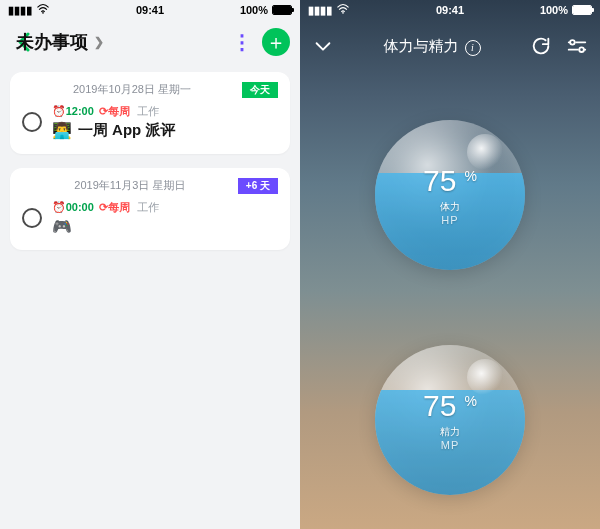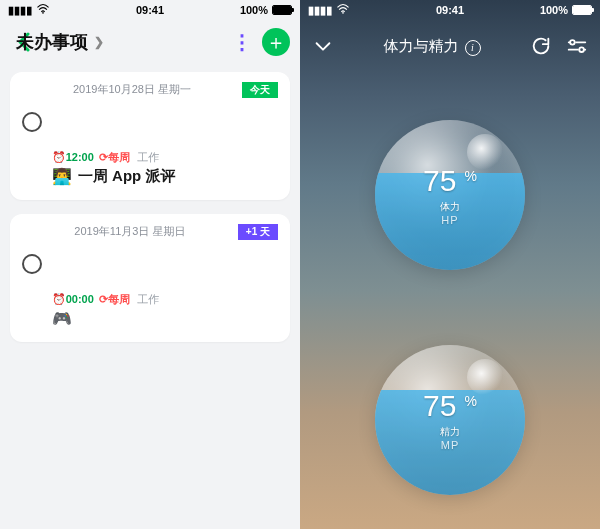--- a/index.html
+++ b/index.html
@@ -30,21 +30,21 @@
   .list { flex:1; padding:8px 10px; overflow:hidden; }
 
   .card { background:#fff; border-radius:12px; padding:10px 12px 14px 12px; margin-bottom:14px; box-shadow:0 1px 2px rgba(0,0,0,.04);}
   .card-head{ display:flex; font-size:11px; color:#8a8f98; }
   .card-head .date{ flex:1; text-align:center; }
   .badge{ border-radius:0; padding:1px 8px; font-size:10px; font-weight:600; color:#fff; }
   .badge.green { background:#00c35a; }
   .badge.purple{ background:#6b4bff; }
   .card-row{ display:flex; align-items:flex-start; margin-top:6px; gap:10px;}
   .checkbox{ width:20px; height:20px; border:2px solid #4a4a4a; border-radius:50%; flex:0 0 auto; margin-top:8px;}
-  .task-meta{ font-size:11px;margin-top:46px; }
+  .task-meta{ font-size:11px; }
   .meta-time  { color:#00a34d; font-weight:600;}
   .meta-repeat{ color:#ff4d4d; font-weight:600; margin-left:2px;}
   .meta-ctx   { color:#9aa0a8; margin-left:4px;}
   .task-title{ font-size:15px; font-weight:700; color:#1a1a1a; margin-top:2px; display:flex; align-items:center; gap:6px;}
   .task-emoji{ font-size:16px; }
 
   
   .phone-right{ width:300px; height:529px; position:relative; overflow:hidden;
                 background:linear-gradient(180deg,#2d3d4e 0%,#4a5e71 18%,#617a89 35%,#7e8f92 55%,#b19a80 78%,#caa883 100%);
                 color:#fff;}
@@ -136,21 +136,21 @@
             <span class="task-emoji">👨‍💻</span>
             <span>一周 App 派评</span>
           </div>
         </div>
       </div>
     </div>
 
     <div class="card">
       <div class="card-head">
         <span class="date">2019年11月3日 星期日</span>
-        <span class="badge purple">+1 天</span>
+        <span class="badge purple">+6 天</span>
       </div>
       <div class="card-row">
         <div class="checkbox"></div>
         <div>
           <div class="task-meta">
             <span class="meta-time"><span>⏰</span><span>00:00</span></span>
             <span class="meta-repeat"><span>⟳</span><span>每周</span></span>
             <span class="meta-ctx">工作</span>
           </div>
           <div class="task-title">

